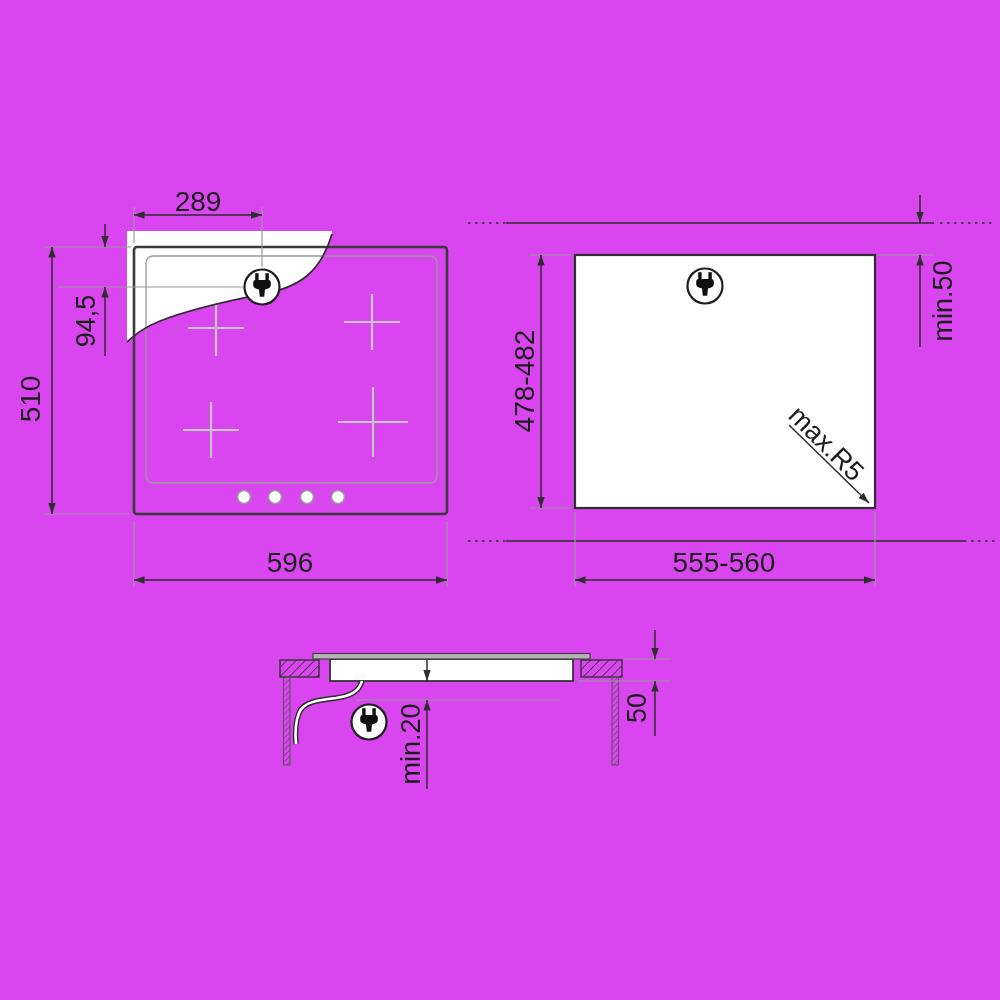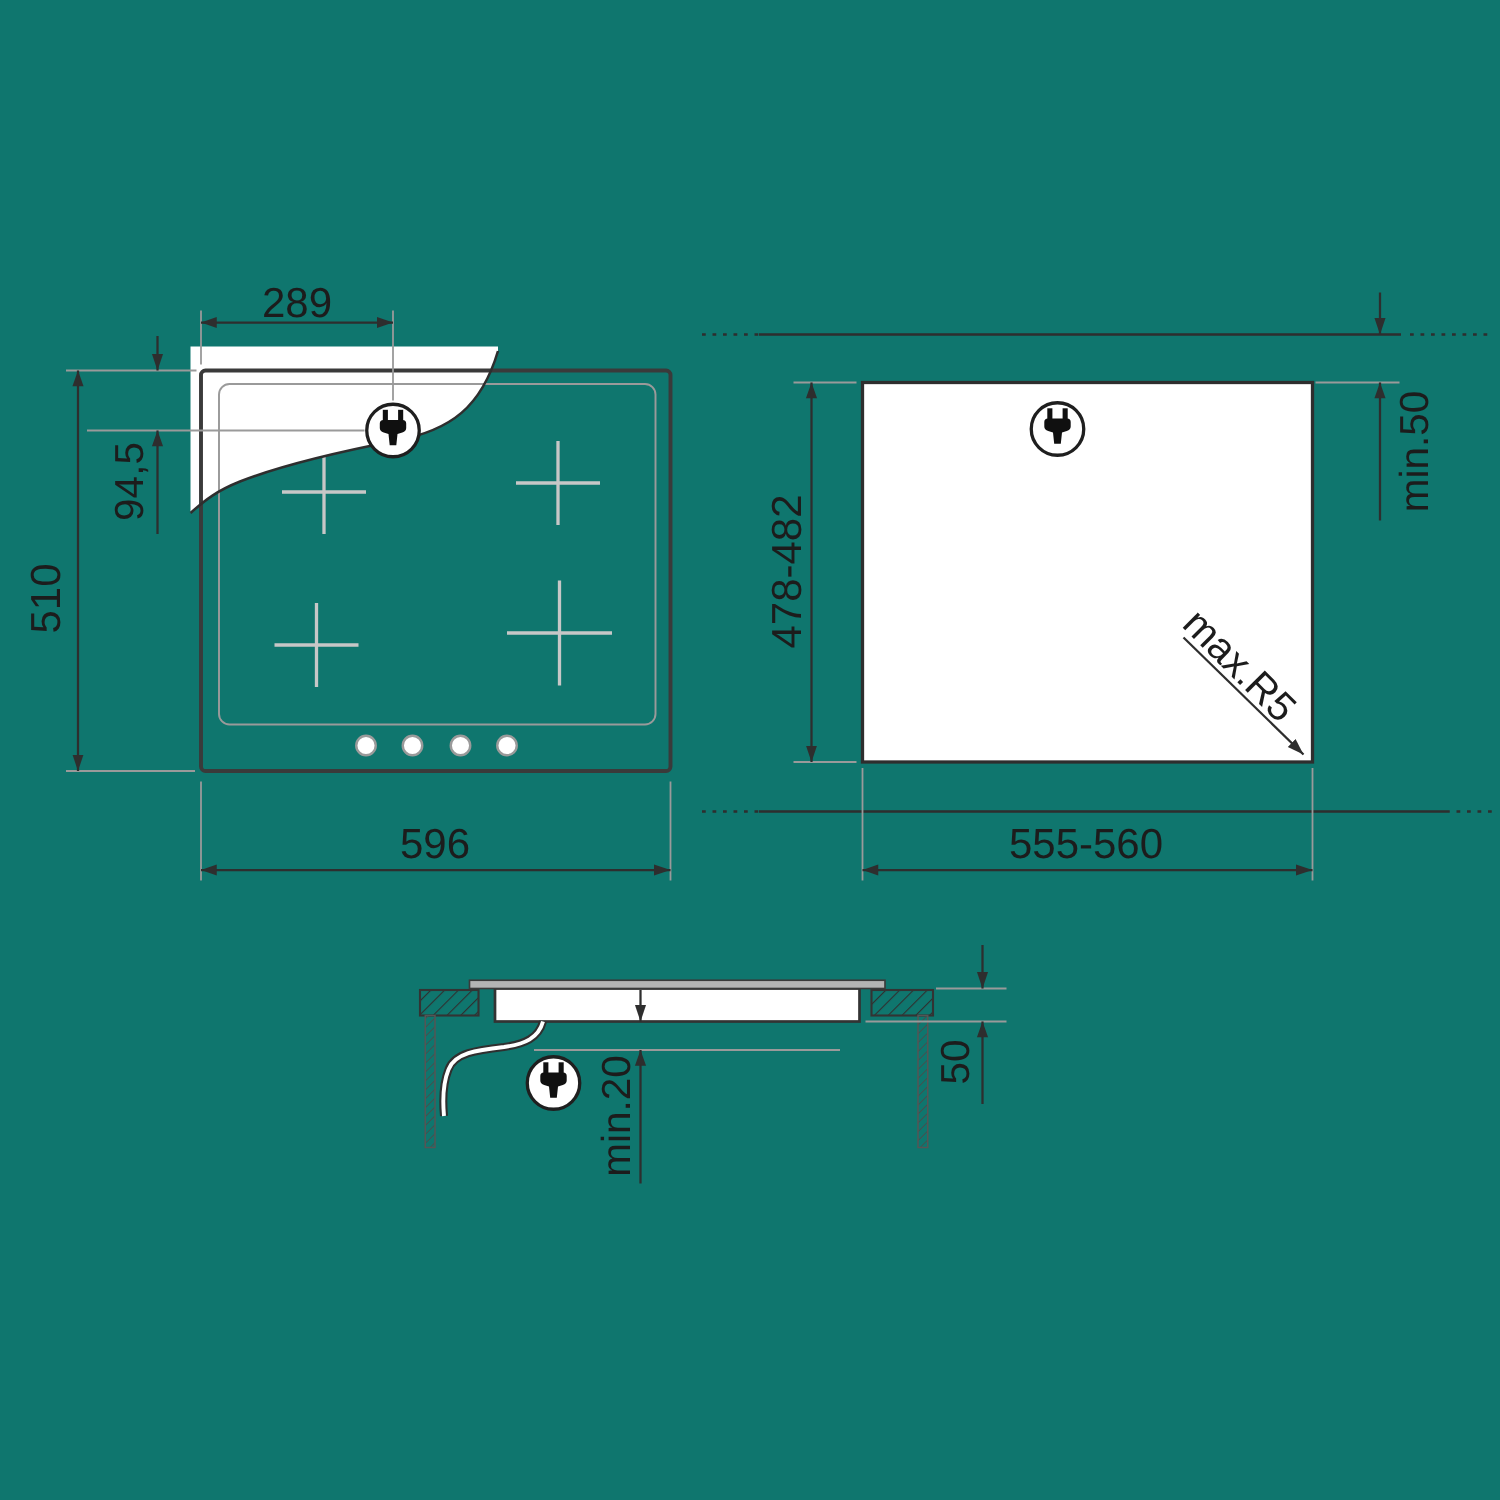--- a/index.html
+++ b/index.html
@@ -1,16 +1,16 @@
 <!DOCTYPE html>
 <html><head>
 <meta charset="utf-8">
 <style>
   html,body { margin:0; padding:0; background:#ffffff; }
-  #canvas { position:relative; width:1000px; height:1000px; background:#0f766e; overflow:hidden; }
+  #canvas { position:relative; width:1000px; height:1000px; background:#d946ef; overflow:hidden; }
   svg { display:block; }
   .dim  { stroke:#2e2e2e; stroke-width:1.5; fill:none; }
   .ext  { stroke:#9a9a9a; stroke-width:1.2; fill:none; }
   .edge { stroke:#2e2e2e; stroke-width:1.7; fill:none; }
   .dot  { stroke:#2e2e2e; stroke-width:1.6; fill:none; stroke-dasharray:2.5 4.5; }
   .zone { stroke:#c7c7c7; stroke-width:2.2; fill:none; }
   .lbl  { font-family:"Liberation Sans", sans-serif; font-size:28px; fill:#1c1c1c; text-anchor:middle; }
   .lbl-s{ font-family:"Liberation Sans", sans-serif; font-size:27px; fill:#1c1c1c; text-anchor:middle; }
 </style>
 </head>

